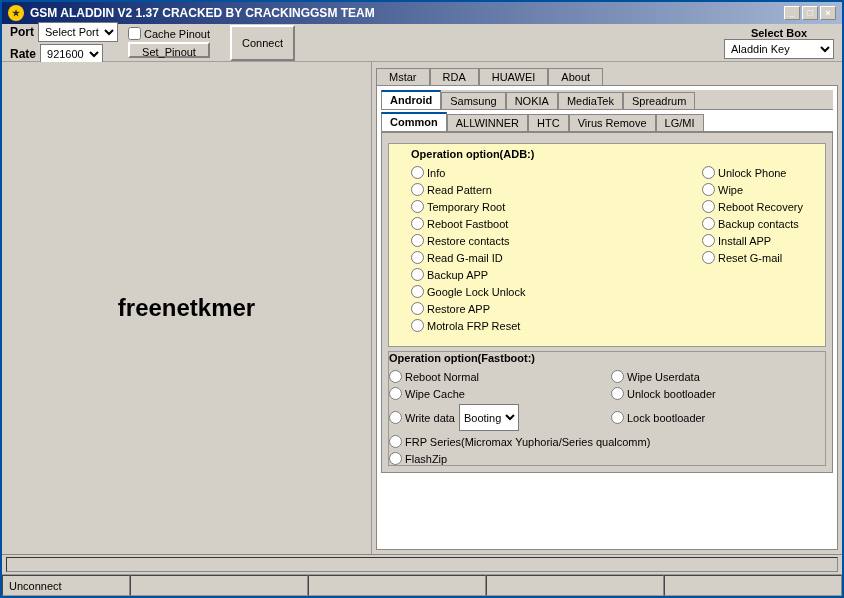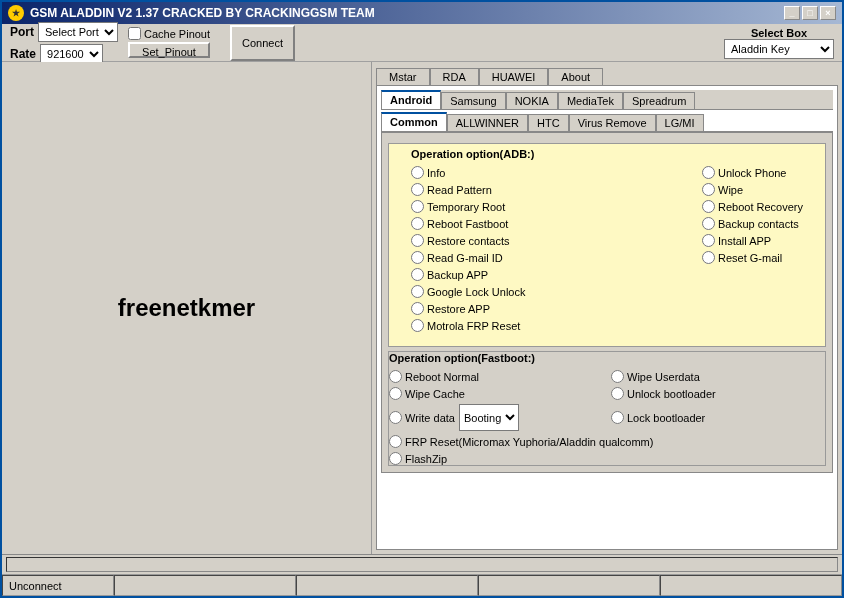--- a/index.html
+++ b/index.html
@@ -268,21 +268,21 @@
       border-right: 1px solid #888;
       height: 100%;
       display: flex;
       align-items: center;
       padding: 0 6px;
       font-size: 11px;
       flex: 1;
     }
     .status-segment.fixed {
       flex: none;
-      width: 112px;
+      width: 128px;
     }
     .progress-bar-area {
       background: #d4d0c8;
       border-top: 1px solid #888;
       height: 20px;
       padding: 2px 4px;
     }
     .progress-bar-inner {
       width: 100%;
       height: 100%;
@@ -493,21 +493,21 @@
                   </select>
                 </div>
                 <label class="radio-label">
                     <input type="radio" name="fastboot" style="">
                     <span>Lock bootloader</span>
                   </label>
               </div>
               <div style="margin-top:4px;">
                 <label class="radio-label">
                     <input type="radio" name="fastboot" style="">
-                    <span>FRP Reset(Micromax  Yuphoria/Aladdin qualcomm)</span>
+                    <span>FRP Series(Micromax  Yuphoria/Series qualcomm)</span>
                   </label>
               </div>
               <div style="margin-top:4px;">
                 <label class="radio-label">
                     <input type="radio" name="fastboot" style="">
                     <span>FlashZip</span>
                   </label>
               </div>
             </div>
           </div>

